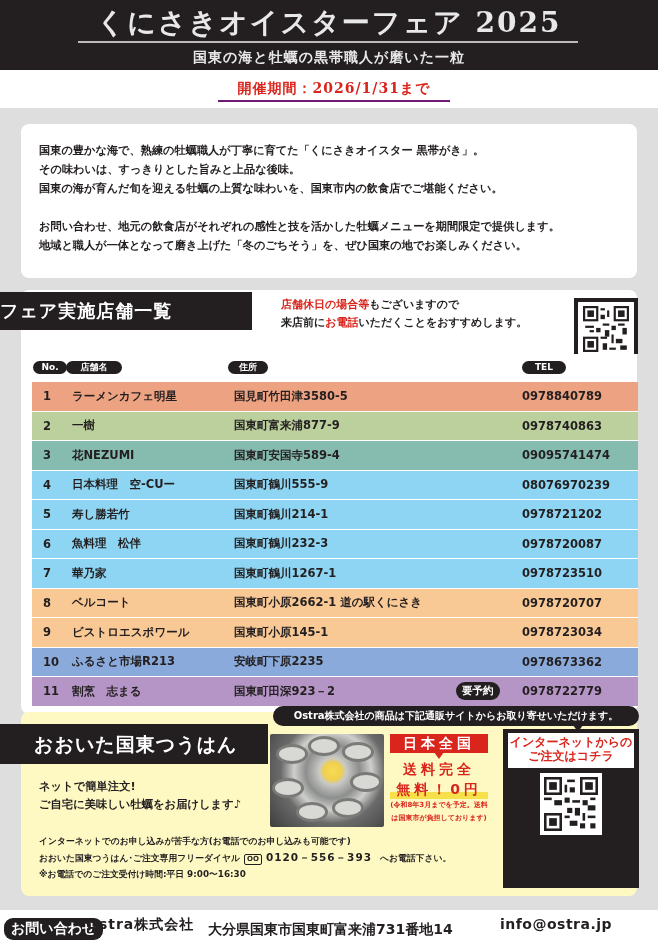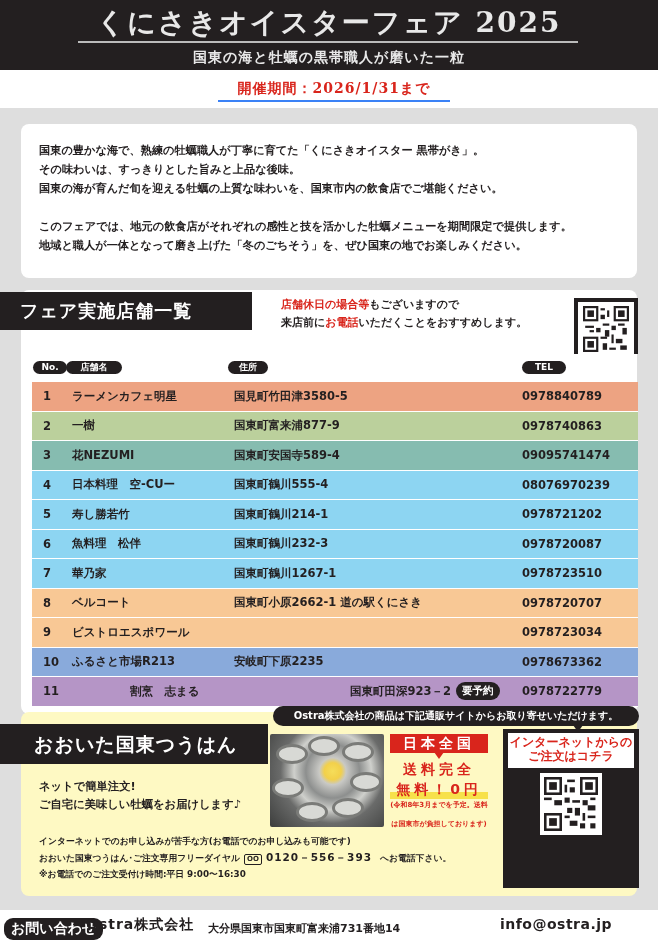--- a/index.html
+++ b/index.html
@@ -2,21 +2,21 @@
 <html><head>
 <meta charset="utf-8">
 <style>
 *{box-sizing:border-box;margin:0;padding:0}
 body{width:658px;height:941px;background:#dedede;font-family:"DejaVu Sans","Liberation Sans",sans-serif;color:#231f20;position:relative;overflow:hidden}
 .hdr{position:absolute;left:0;top:0;width:658px;height:70px;background:#231f20;color:#e8e8e8;text-align:center}
 .hdr .t{font-family:"DejaVu Serif","Liberation Serif",serif;font-weight:bold;font-size:28px;letter-spacing:2px;position:absolute;left:0;right:0;top:4px}
 .hdr .rule{position:absolute;left:78px;width:500px;top:41px;height:2px;background:#bbb}
 .hdr .s{font-family:"DejaVu Serif","Liberation Serif",serif;font-weight:bold;font-size:14px;position:absolute;left:0;right:0;top:49px;letter-spacing:1px}
 .period-wrap{position:absolute;left:0;top:70px;width:658px;height:38px;background:#fff}
-.period{position:absolute;left:218px;top:10px;width:232px;text-align:center;color:#d9251c;font-family:"DejaVu Serif","Liberation Serif",serif;font-weight:bold;font-size:14px;border-bottom:2px solid #3b82f6;padding-bottom:2px;letter-spacing:1px}
+.period{position:absolute;left:218px;top:10px;width:232px;text-align:center;color:#d9251c;font-family:"DejaVu Serif","Liberation Serif",serif;font-weight:bold;font-size:14px;border-bottom:2px solid #701a75;padding-bottom:2px;letter-spacing:1px}
 .intro{position:absolute;left:21px;top:124px;width:616px;height:154px;background:#fff;border-radius:8px;padding:17px 18px;font-size:11.2px;font-weight:bold;line-height:19px}
 .intro p{white-space:nowrap}
 .intro .gap{height:19px}
 .shops{position:absolute;left:21px;top:290px;width:616px;height:424px;background:#fff;border-radius:8px}
 .sec-title{position:absolute;background:#231f20;color:#fff;font-weight:bold;font-size:18px;letter-spacing:1px;padding-left:14px;line-height:38px}
 .notice{position:absolute;left:260px;top:6px;font-size:11px;font-weight:bold;line-height:18px;white-space:nowrap}
 .notice .r{color:#d9251c}
 .qr1{position:absolute;left:553px;top:8px;width:64px;height:56px;background:#231f20;padding:4px}
 .qr1 .box,.qr2 .box{background:#fff;width:100%;height:54px;display:flex;align-items:center;justify-content:center}
 .qr1 .lbl{color:#fff;font-size:10px;font-weight:bold;text-align:center;line-height:16px}
@@ -46,46 +46,46 @@
 .qr2 .head{background:#fff;color:#d9251c;font-size:12px;font-weight:bold;text-align:center;line-height:14px;padding:2px 0;height:35px}
 .qr2 .box{width:62px;height:62px;margin:5px auto 0}
 .qr2 .box .qrsvg{width:54px;height:54px}
 .tsu .lead{position:absolute;left:18px;top:66px;font-size:11.3px;font-weight:bold;line-height:18px;white-space:nowrap}
 .tsu .small{position:absolute;left:18px;top:121px;font-size:8.8px;font-weight:bold;line-height:16px;white-space:nowrap}
 .tsu .small .fd{display:inline-block;border:1.5px solid #231f20;border-radius:2px;font-size:7px;padding:0 2px;line-height:9px;margin:0 4px}
 .tsu .small .num{font-size:10.5px;letter-spacing:1px;margin-right:8px}
 .foot{position:absolute;left:0;top:910px;width:658px;height:31px;background:#fff}
 .foot .q{position:absolute;left:4px;top:8px;background:#231f20;color:#fff;font-size:14px;font-weight:bold;border-radius:9px;padding:2px 7px}
 .foot .co{position:absolute;left:86px;top:6px;font-size:14px;font-weight:bold;letter-spacing:1px}
-.foot .addr{position:absolute;left:208px;top:11px;font-size:11px;font-weight:bold}
+.foot .addr{position:absolute;left:208px;top:11px;font-size:14px;font-weight:bold}
 .foot .mail{position:absolute;left:500px;top:6px;font-size:14px;font-weight:bold;letter-spacing:.5px}
 </style>
 </head>
 <body>
 
 <div class="hdr">
   <div class="t">くにさきオイスターフェア 2025</div>
   <div class="rule"></div>
   <div class="s">国東の海と牡蠣の黒帯職人が磨いた一粒</div>
 </div>
 <div class="period-wrap">
   <div class="period">開催期間：2026/1/31まで</div>
 </div>
 
 <div class="intro">
   <p>国東の豊かな海で、熟練の牡蠣職人が丁寧に育てた「くにさきオイスター 黒帯がき」。</p>
   <p>その味わいは、すっきりとした旨みと上品な後味。</p>
   <p>国東の海が育んだ旬を迎える牡蠣の上質な味わいを、国東市内の飲食店でご堪能ください。</p>
   <div class="gap"></div>
-  <p>このフェアでは、地元の飲食店がそれぞれの感性と技を活かした牡蠣メニューを期間限定で提供します。</p>
+  <p>お問い合わせ、地元の飲食店がそれぞれの感性と技を活かした牡蠣メニューを期間限定で提供します。</p>
   <p>地域と職人が一体となって磨き上げた「冬のごちそう」を、ぜひ国東の地でお楽しみください。</p>
 </div>
 
 <div class="shops">
-  <div class="sec-title" style="left:-21px;top:2px;width:252px;height:38px;padding-left:20px">フェア実施店舗一覧</div>
+  <div class="sec-title" style="left:-21px;top:2px;width:252px;height:38px;padding-left:0">フェア実施店舗一覧</div>
   <div class="notice">
     <div><span class="r">店舗休日の場合等</span><span>もございますので</span></div>
     <div><span>来店前に</span><span class="r">お電話</span><span>いただくことをおすすめします。</span></div>
   </div>
   <div class="qr1">
     <div class="box">
       <svg class="qrsvg" viewBox="0 0 21 21">
           <rect width="21" height="21" fill="#fff"></rect>
           <g fill="#231f20">
             <rect x="0" y="0" width="7" height="7"></rect>
@@ -143,21 +143,21 @@
       </div>
       <div class="row" style="background: rgb(134, 188, 176);">
         <span class="no">3</span>
         <span class="nm">花NEZUMI</span>
         <span class="ad">国東町安国寺589-4</span>
         <span class="tel">09095741474</span>
       </div>
       <div class="row" style="background: rgb(141, 213, 242);">
         <span class="no">4</span>
         <span class="nm">日本料理　空-CUー</span>
-        <span class="ad">国東町鶴川555-4</span>
+        <span class="ad">国東町鶴川555-9</span>
         <span class="tel">08076970239</span>
       </div>
       <div class="row" style="background: rgb(141, 213, 242);">
         <span class="no">5</span>
         <span class="nm">寿し勝若竹</span>
         <span class="ad">国東町鶴川214-1</span>
         <span class="tel">0978721202</span>
       </div>
       <div class="row" style="background: rgb(141, 213, 242);">
         <span class="no">6</span>
@@ -173,29 +173,30 @@
       </div>
       <div class="row" style="background: rgb(248, 200, 149);">
         <span class="no">8</span>
         <span class="nm">ベルコート</span>
         <span class="ad">国東町小原2662-1 道の駅くにさき</span>
         <span class="tel">0978720707</span>
       </div>
       <div class="row" style="background: rgb(248, 200, 149);">
         <span class="no">9</span>
         <span class="nm">ビストロエスポワール</span>
+        <span class="ad">国東町小原145-1</span>
         <span class="tel">0978723034</span>
       </div>
       <div class="row" style="background: rgb(137, 170, 219);">
         <span class="no">10</span>
         <span class="nm">ふるさと市場R213</span>
         <span class="ad">安岐町下原2235</span>
         <span class="tel">0978673362</span>
       </div>
-      <div class="row" style="background: rgb(181, 149, 198); justify-content: space-between;">
+      <div class="row" style="background: rgb(181, 149, 198);">
         <span class="no">11</span>
         <span class="nm">割烹　志まる</span>
         <span class="ad">国東町田深923－2</span>
         <span class="badge">要予約</span>
         <span class="tel">0978722779</span>
       </div>
     </div>
 </div>
 
 <div class="tsu">
@@ -208,21 +209,21 @@
       <i style="left:80px;top:38px"></i>
       <i style="left:62px;top:64px"></i>
       <i style="left:26px;top:68px"></i>
       <i style="left:2px;top:44px"></i>
   </div>
   <div class="ship">
     <div class="jp">日本全国</div>
     <div class="l1">送料完全</div>
     <div class="l2">無料！0円</div>
     <div class="note">(令和8年3月までを予定。送料</div>
-    <div class="note" style="margin-top:10px">は国東市が負担しております)</div>
+    <div class="note" style="margin-top:4px">は国東市が負担しております)</div>
   </div>
   <div class="qr2">
     <div class="head">
       <div>インターネットからの</div>
       <div>ご注文はコチラ</div>
     </div>
     <div class="box">
       <svg class="qrsvg" viewBox="0 0 21 21">
           <rect width="21" height="21" fill="#fff"></rect>
           <g fill="#231f20">

